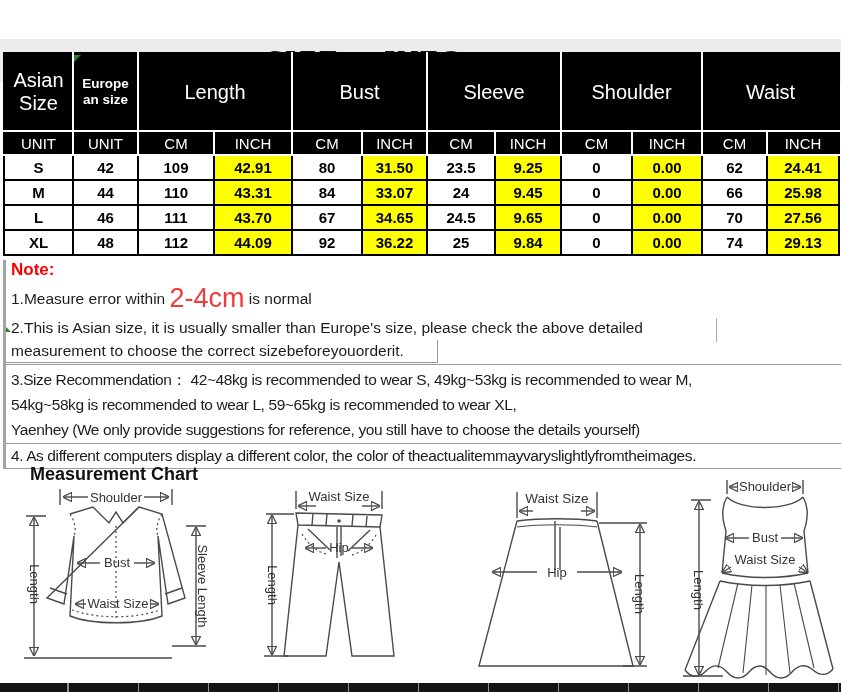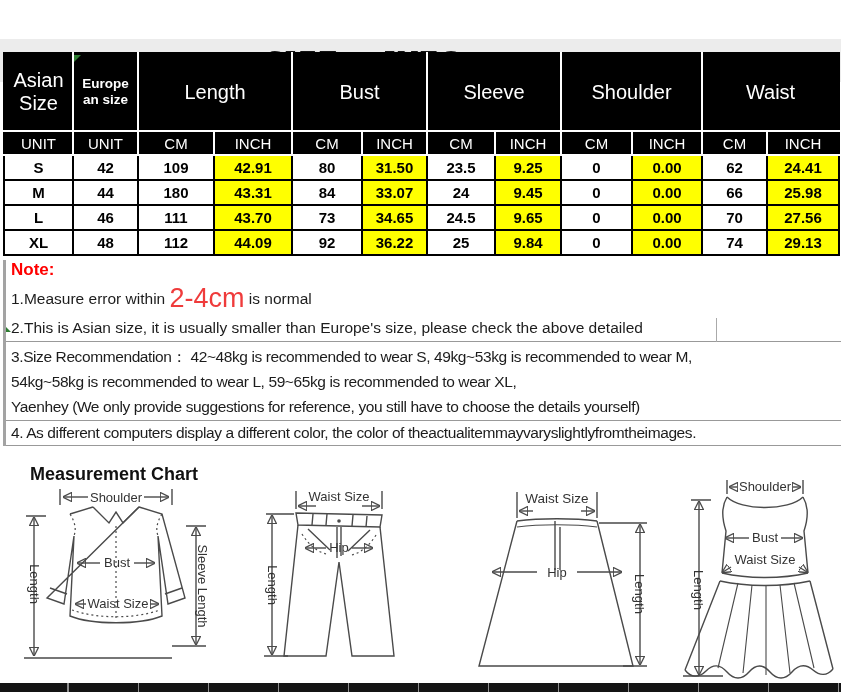--- a/index.html
+++ b/index.html
@@ -121,37 +121,37 @@
         <td>23.5</td>
         <td class="inch">9.25</td>
         <td>0</td>
         <td class="inch">0.00</td>
         <td>62</td>
         <td class="inch">24.41</td>
       </tr>
       <tr class="data-row">
         <td>M</td>
         <td>44</td>
-        <td>180</td>
+        <td>110</td>
         <td class="inch">43.31</td>
         <td>84</td>
         <td class="inch">33.07</td>
         <td>24</td>
         <td class="inch">9.45</td>
         <td>0</td>
         <td class="inch">0.00</td>
         <td>66</td>
         <td class="inch">25.98</td>
       </tr>
       <tr class="data-row">
         <td>L</td>
         <td>46</td>
         <td>111</td>
         <td class="inch">43.70</td>
-        <td>73</td>
+        <td>67</td>
         <td class="inch">34.65</td>
         <td>24.5</td>
         <td class="inch">9.65</td>
         <td>0</td>
         <td class="inch">0.00</td>
         <td>70</td>
         <td class="inch">27.56</td>
       </tr>
       <tr class="data-row">
         <td>XL</td>
@@ -169,20 +169,21 @@
       </tr>
     </tbody>
   </table>
   <div class="green-tri-cell"></div>
   <div class="green-tri-note"></div>
 
   <div class="notes">
     <div class="note-title">Note:</div>
     <div class="note-line nl1"><span>1.Measure error within </span><span class="big-red">2-4cm</span><span> is normal</span></div>
     <div class="note-line nl2">2.This is Asian size, it is usually smaller than Europe's size, please check the above detailed</div>
+    <div class="note-line nl2b">measurement to choose the correct sizebeforeyouorderit.</div>
     <div class="note-group3">
       <div class="note-line ng3">3.Size Recommendation：  42~48kg is recommended to wear S, 49kg~53kg is recommended to wear M,</div>
       <div class="note-line ng3">54kg~58kg is recommended to wear L, 59~65kg is recommended to wear XL,</div>
       <div class="note-line ng3">Yaenhey (We only provide suggestions for reference, you still have to choose the details yourself)</div>
     </div>
     <div class="note-line nl4">4. As different computers display a different color, the color of theactualitemmayvaryslightlyfromtheimages.</div>
   </div>
 
   <div class="mc-title">Measurement Chart</div>
 

